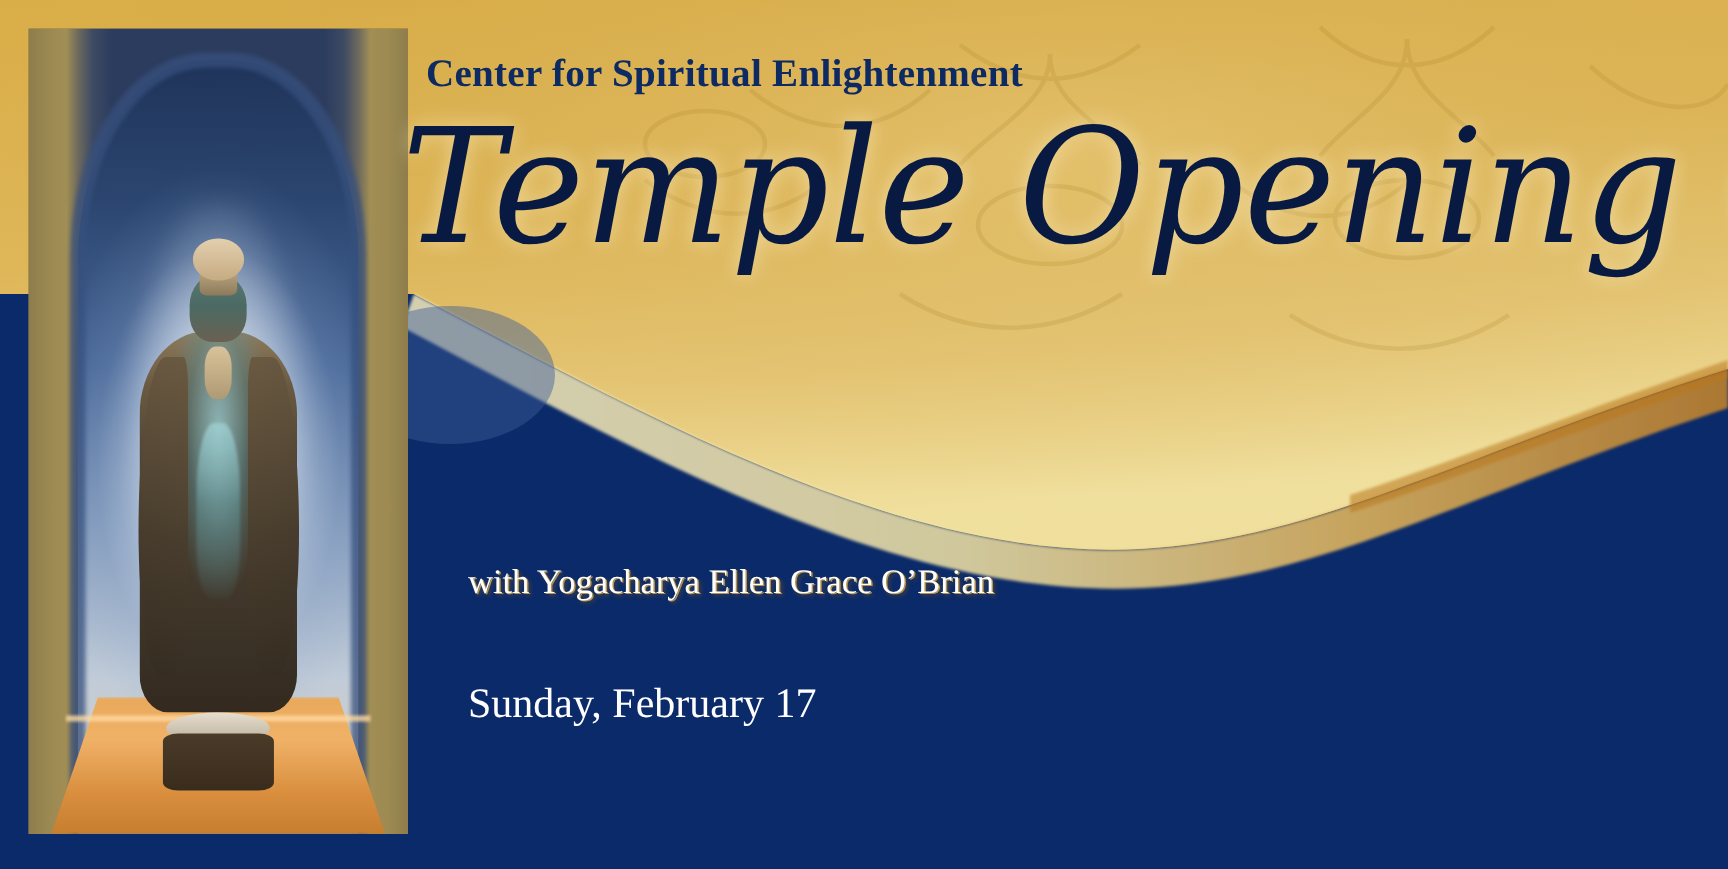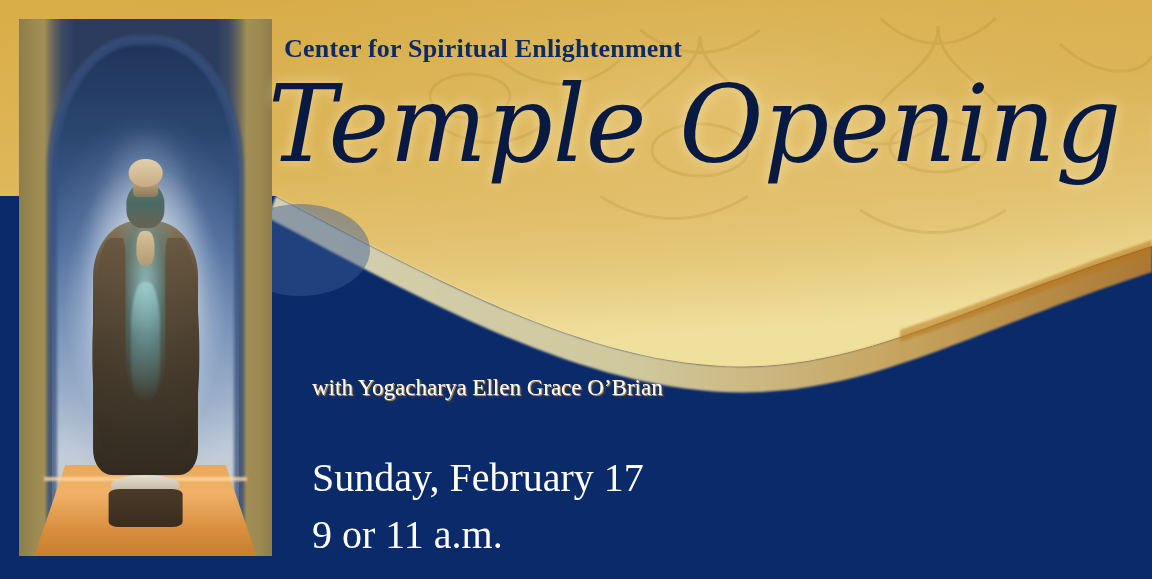--- a/index.html
+++ b/index.html
@@ -152,21 +152,21 @@
     position:absolute;left:312px;top:375px;
     font-size:23px;
     color:#ffffff;
     white-space:nowrap;
     text-shadow:
       1px 1px 0 rgba(205,165,80,0.85),
       2px 2px 3px rgba(120,90,30,0.55);
   }
   .dateline{
     position:absolute;left:312px;top:450px;
-    font-size:40px;
+    font-size:28px;
     line-height:1.42;
     color:#ffffff;
     white-space:nowrap;
   }
   .dateline div{white-space:nowrap;}
 </style>
 </head>
 <body>
 
 <div class="poster">
@@ -252,16 +252,15 @@
   </div>
 
   <div class="kicker">Center for Spiritual Enlightenment</div>
 
   <div class="headline">Temple Opening Ceremony</div>
 
   <div class="presenter">with Yogacharya Ellen Grace O’Brian</div>
 
   <div class="dateline">
     <div>Sunday, February 17</div>
-    <div>9 or 11 a.m.</div>
   </div>
 
 </div>
 
 </body></html>

